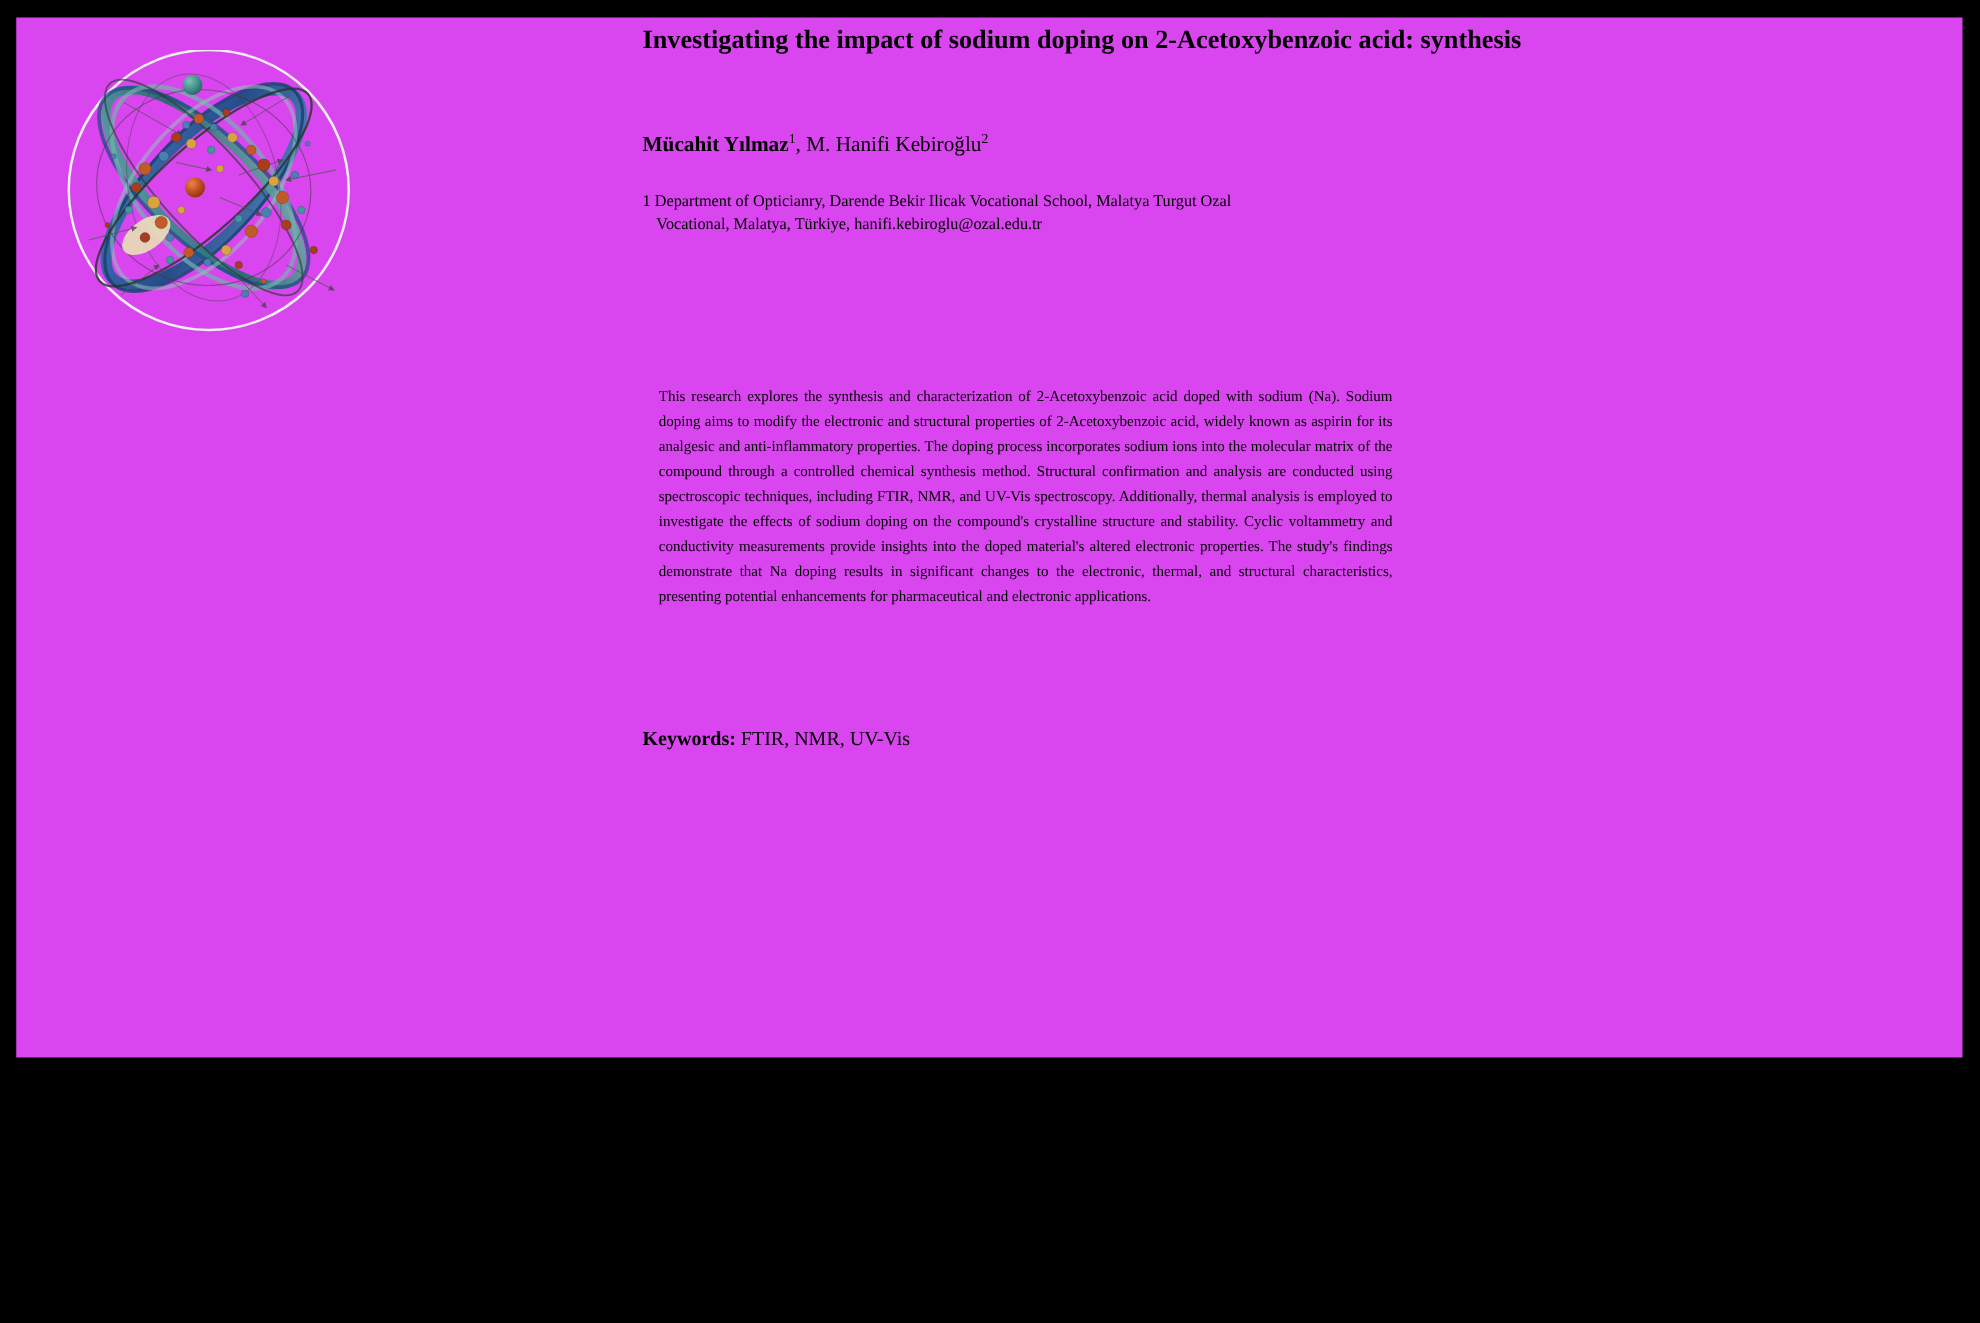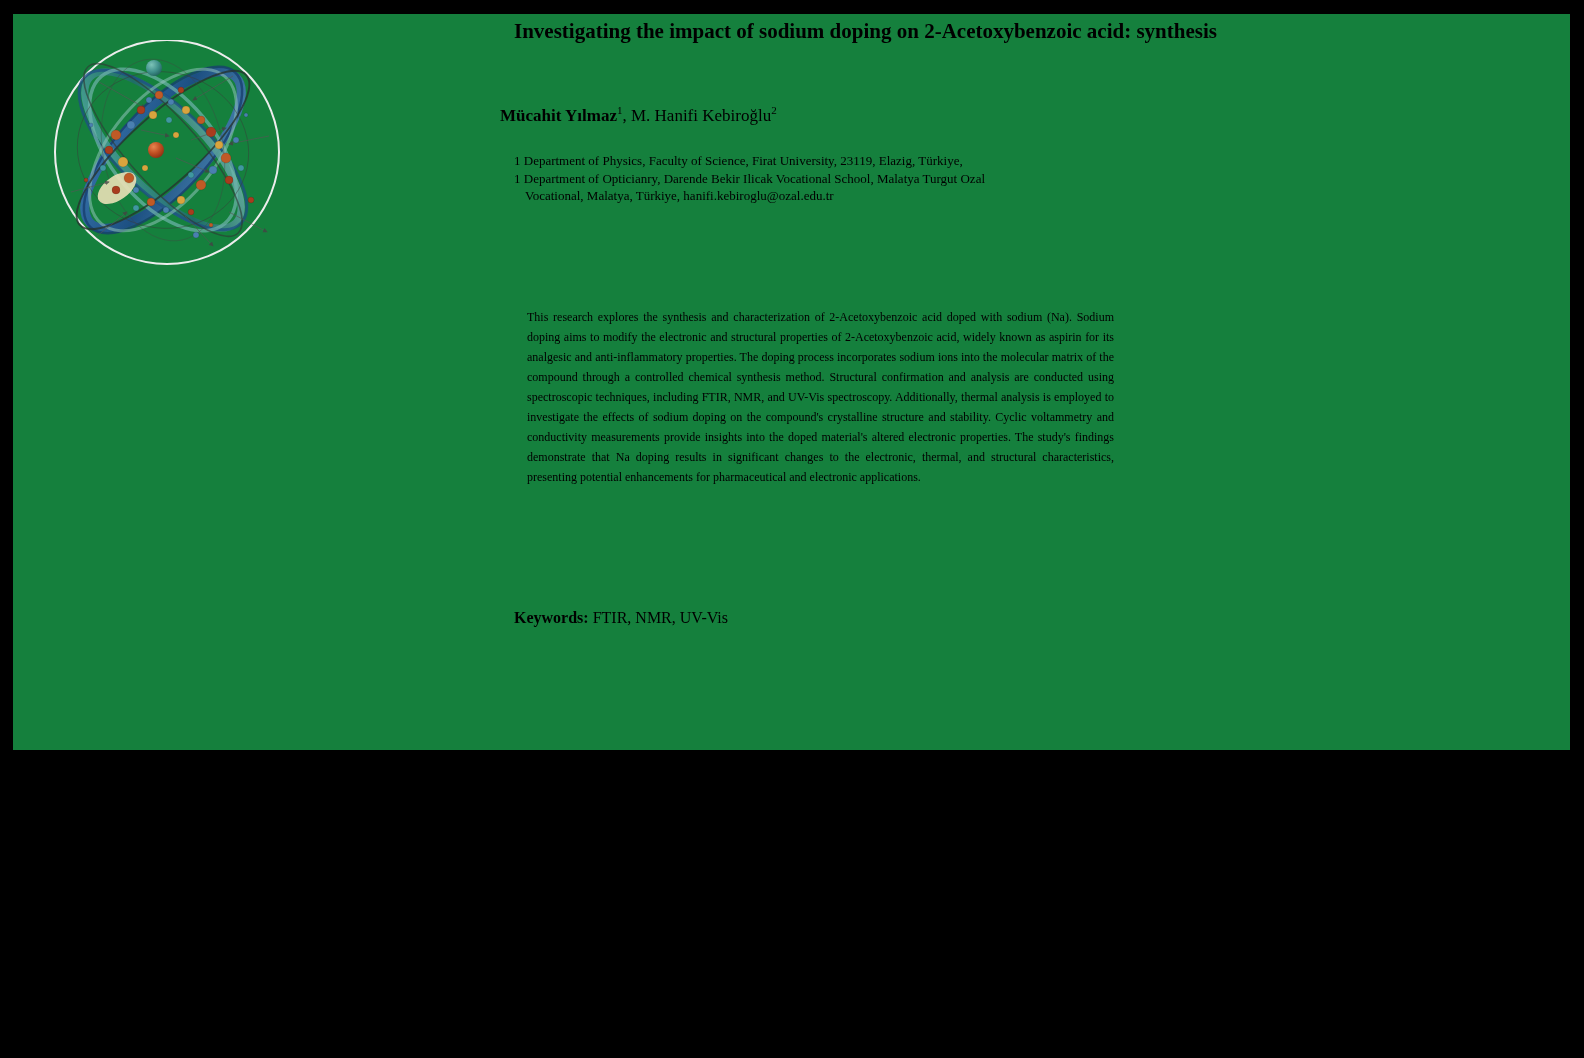--- a/index.html
+++ b/index.html
@@ -9,22 +9,22 @@
     height: 1058px;
     background: #000;
     overflow: hidden;
     font-family: "Liberation Serif", "DejaVu Serif", serif;
   }
   .page {
     position: absolute;
     left: 13px;
     top: 14px;
     width: 1557px;
-    height: 736px;
-    background: #15803d;
+    height: 832px;
+    background: #d946ef;
     color: #000;
   }
   .logo {
     position: absolute;
     left: 28px;
     top: 26px;
     width: 252px;
     height: 234px;
   }
   .title-block {
@@ -33,21 +33,21 @@
     top: 2px;
     width: 586px;
     text-align: center;
     font-weight: bold;
     font-size: 21px;
     line-height: 30px;
   }
   .title-block .tline { white-space: nowrap; }
   .authors-line {
     position: absolute;
-    left: 487px;
+    left: 501px;
     top: 90px;
     font-size: 17px;
     line-height: 24px;
     white-space: nowrap;
   }
   .authors-line .bold { font-weight: bold; }
   .authors-line sup {
     font-size: 11px;
     line-height: 0;
     vertical-align: super;
@@ -73,21 +73,20 @@
     text-align: justify;
     font-family: Liberation Serif, serif;
   }
   .keywords-line {
     position: absolute;
     left: 501px;
     top: 568px;
     font-size: 16px;
     line-height: 20px;
     white-space: nowrap;
-    margin-top: 26px;
   }
   .keywords-line .bold { font-weight: bold; }
 </style>
 </head>
 <body>
 
 <div class="page">
 
   <svg class="logo" viewBox="0 0 252 234" aria-hidden="true">
     <defs>
@@ -192,21 +191,20 @@
   </svg>
 
   <div class="title-block">
     <div class="tline">Investigating the impact of sodium doping on 2-Acetoxybenzoic acid: synthesis</div>
   </div>
 
   <div class="authors-line"><span class="bold">Mücahit Yılmaz</span><sup>1</sup><span>, </span><span>M. Hanifi Kebiroğlu</span><sup>2</sup></div>
 
   <div class="affiliations">
     <div>
-      <span class="aff-line">1 Department of Physics, Faculty of Science, Firat University, 23119, Elazig, Türkiye,</span>
     </div>
     <div>
       <span class="aff-line">1 Department of Opticianry, Darende Bekir Ilicak Vocational School, Malatya Turgut Ozal</span>
       <span class="aff-line indent">Vocational, Malatya, Türkiye, hanifi.kebiroglu@ozal.edu.tr</span>
     </div>
   </div>
 
   <p class="abstract">This research explores the synthesis and characterization of 2-Acetoxybenzoic acid doped with sodium (Na). Sodium doping aims to modify the electronic and structural properties of 2-Acetoxybenzoic acid, widely known as aspirin for its analgesic and anti-inflammatory properties. The doping process incorporates sodium ions into the molecular matrix of the compound through a controlled chemical synthesis method. Structural confirmation and analysis are conducted using spectroscopic techniques, including FTIR, NMR, and UV-Vis spectroscopy. Additionally, thermal analysis is employed to investigate the effects of sodium doping on the compound's crystalline structure and stability. Cyclic voltammetry and conductivity measurements provide insights into the doped material's altered electronic properties. The study's findings demonstrate that Na doping results in significant changes to the electronic, thermal, and structural characteristics, presenting potential enhancements for pharmaceutical and electronic applications.</p>
 
   <div class="keywords-line"><span class="bold">Keywords:</span><span> FTIR, NMR, UV-Vis</span></div>

